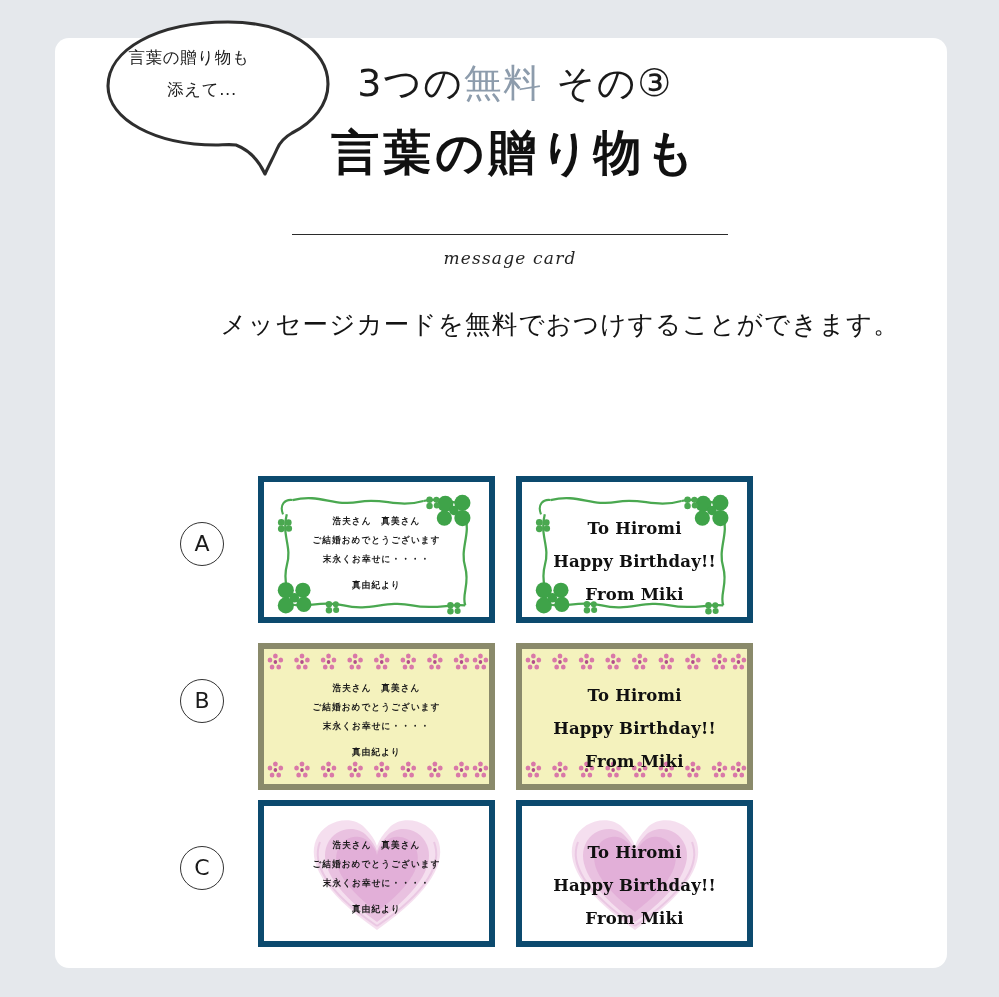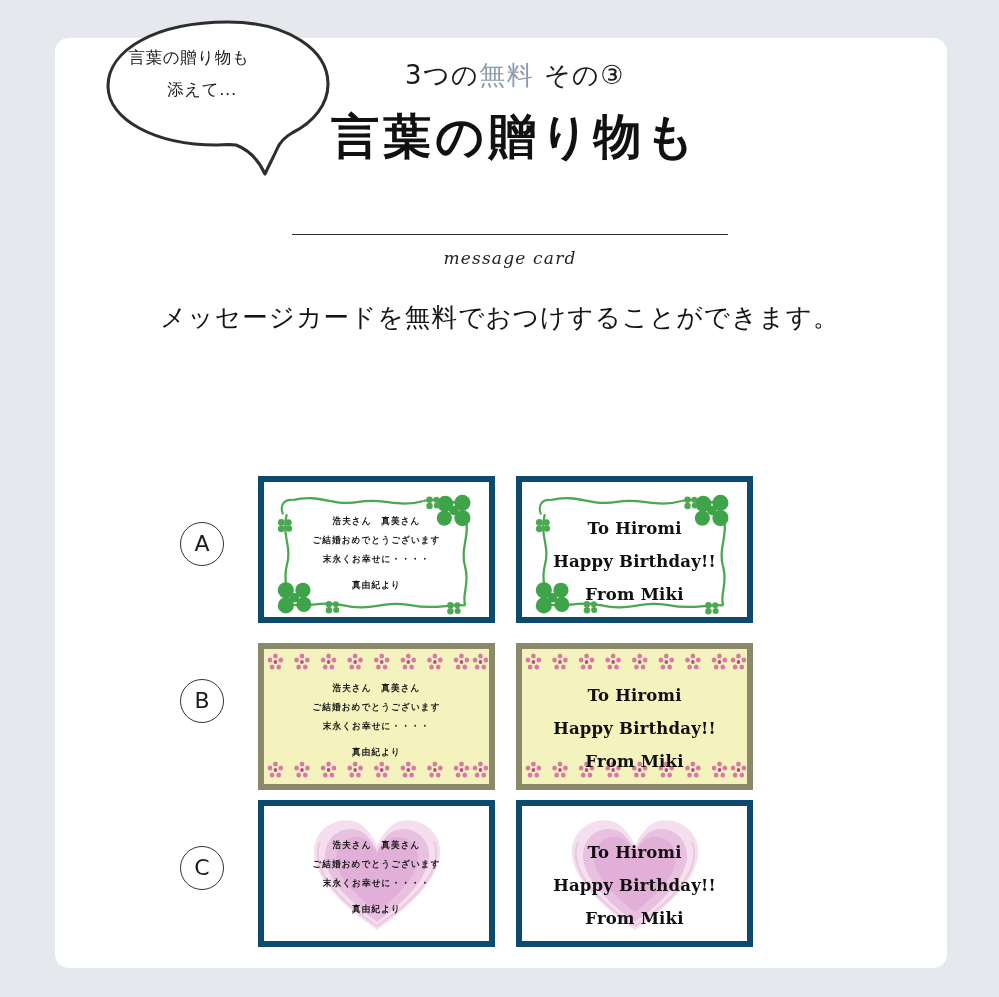--- a/index.html
+++ b/index.html
@@ -51,21 +51,21 @@
   
   .head-block {
     position: absolute;
     left: 245px;
     top: 58px;
     width: 540px;
     text-align: center;
   }
   .kicker {
     font-family: "DejaVu Sans", sans-serif;
-    font-size: 26px;
+    font-size: 38px;
     color: #1a1a1a;
     letter-spacing: 1.5px;
     white-space: nowrap;
   }
   .kicker .free {
     color: #8d9cac;
   }
   .maintitle {
     margin-top: 12px;
     font-family: "DejaVu Sans", sans-serif;
@@ -95,23 +95,23 @@
     font-style: italic;
     font-size: 17px;
     color: #232323;
     letter-spacing: 1.2px;
   }
 
   
   .body-copy {
     position: absolute;
     left: 100px;
-    top: 296px;
+    top: 303px;
     width: 800px;
-    text-align: center;
+    text-align: right;
     font-family: "DejaVu Sans", sans-serif;
     font-size: 25.5px;
     color: #141414;
     line-height: 1.72;
     letter-spacing: 1.2px;
   }
   .body-copy div { white-space: nowrap; }
 
   
   .samples {

